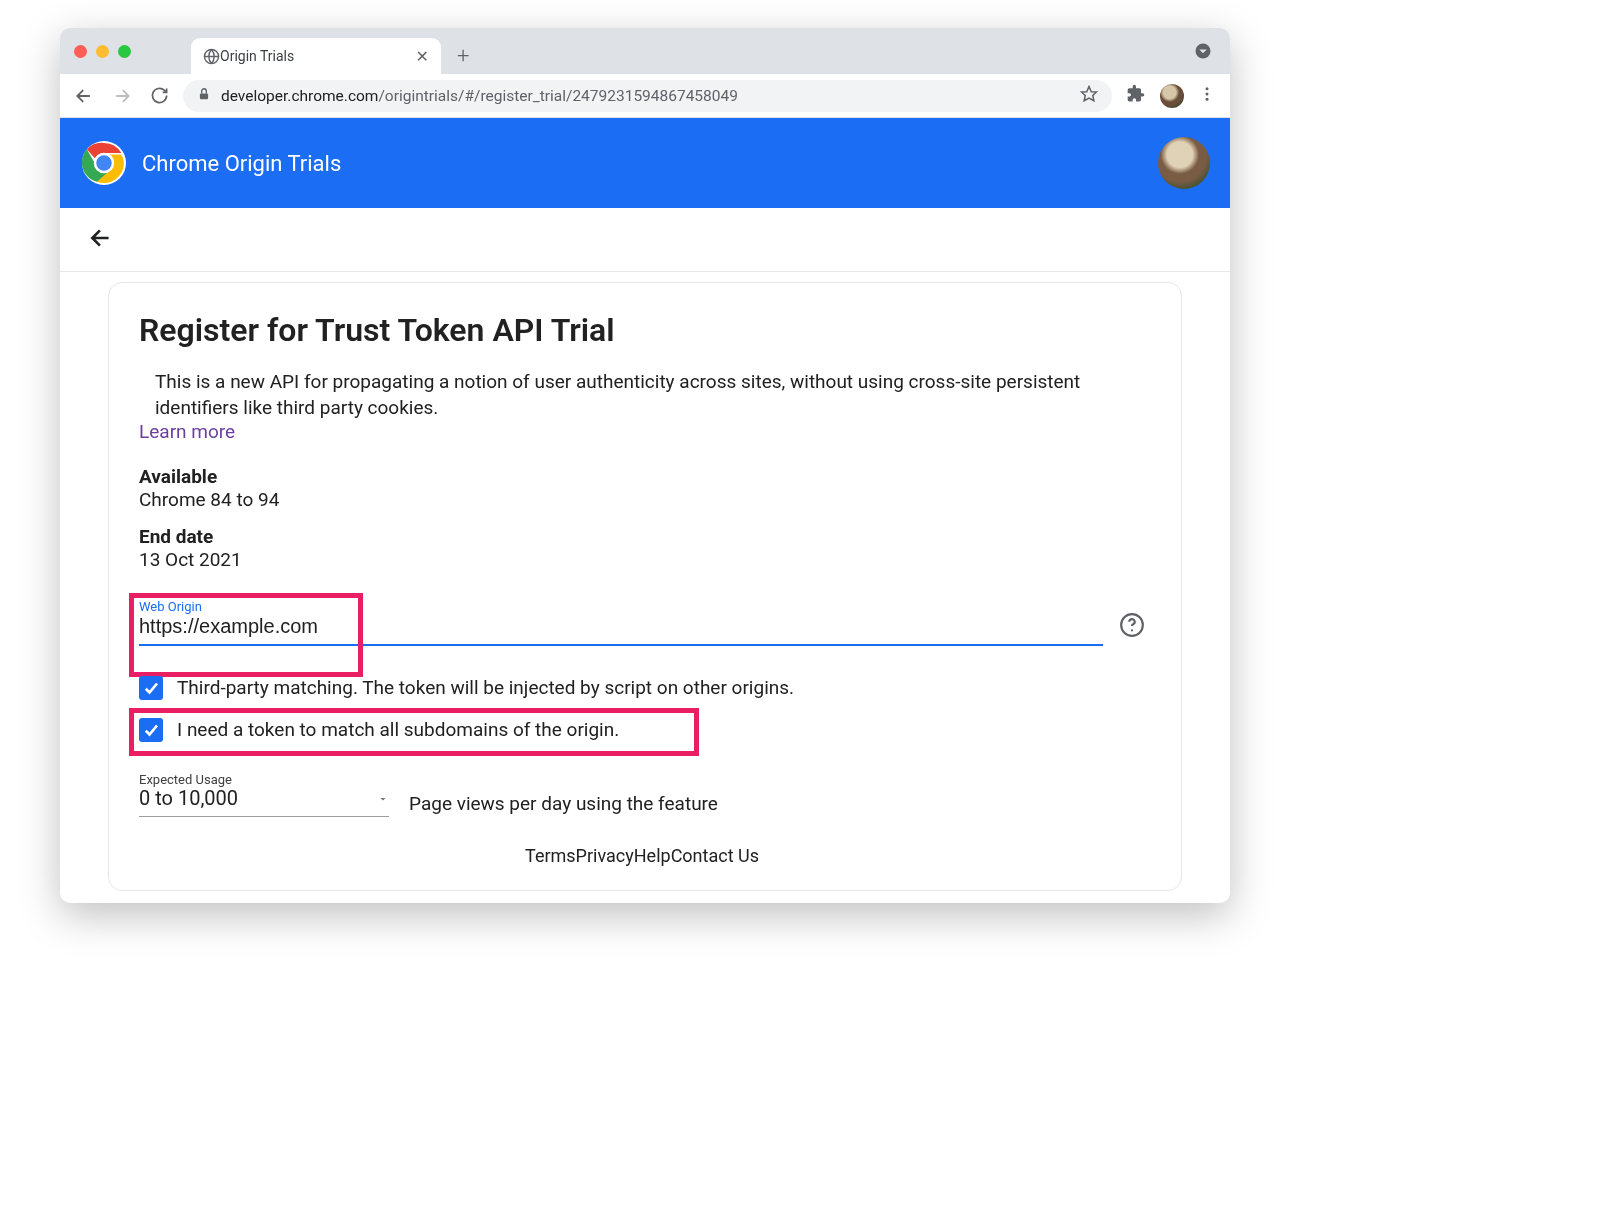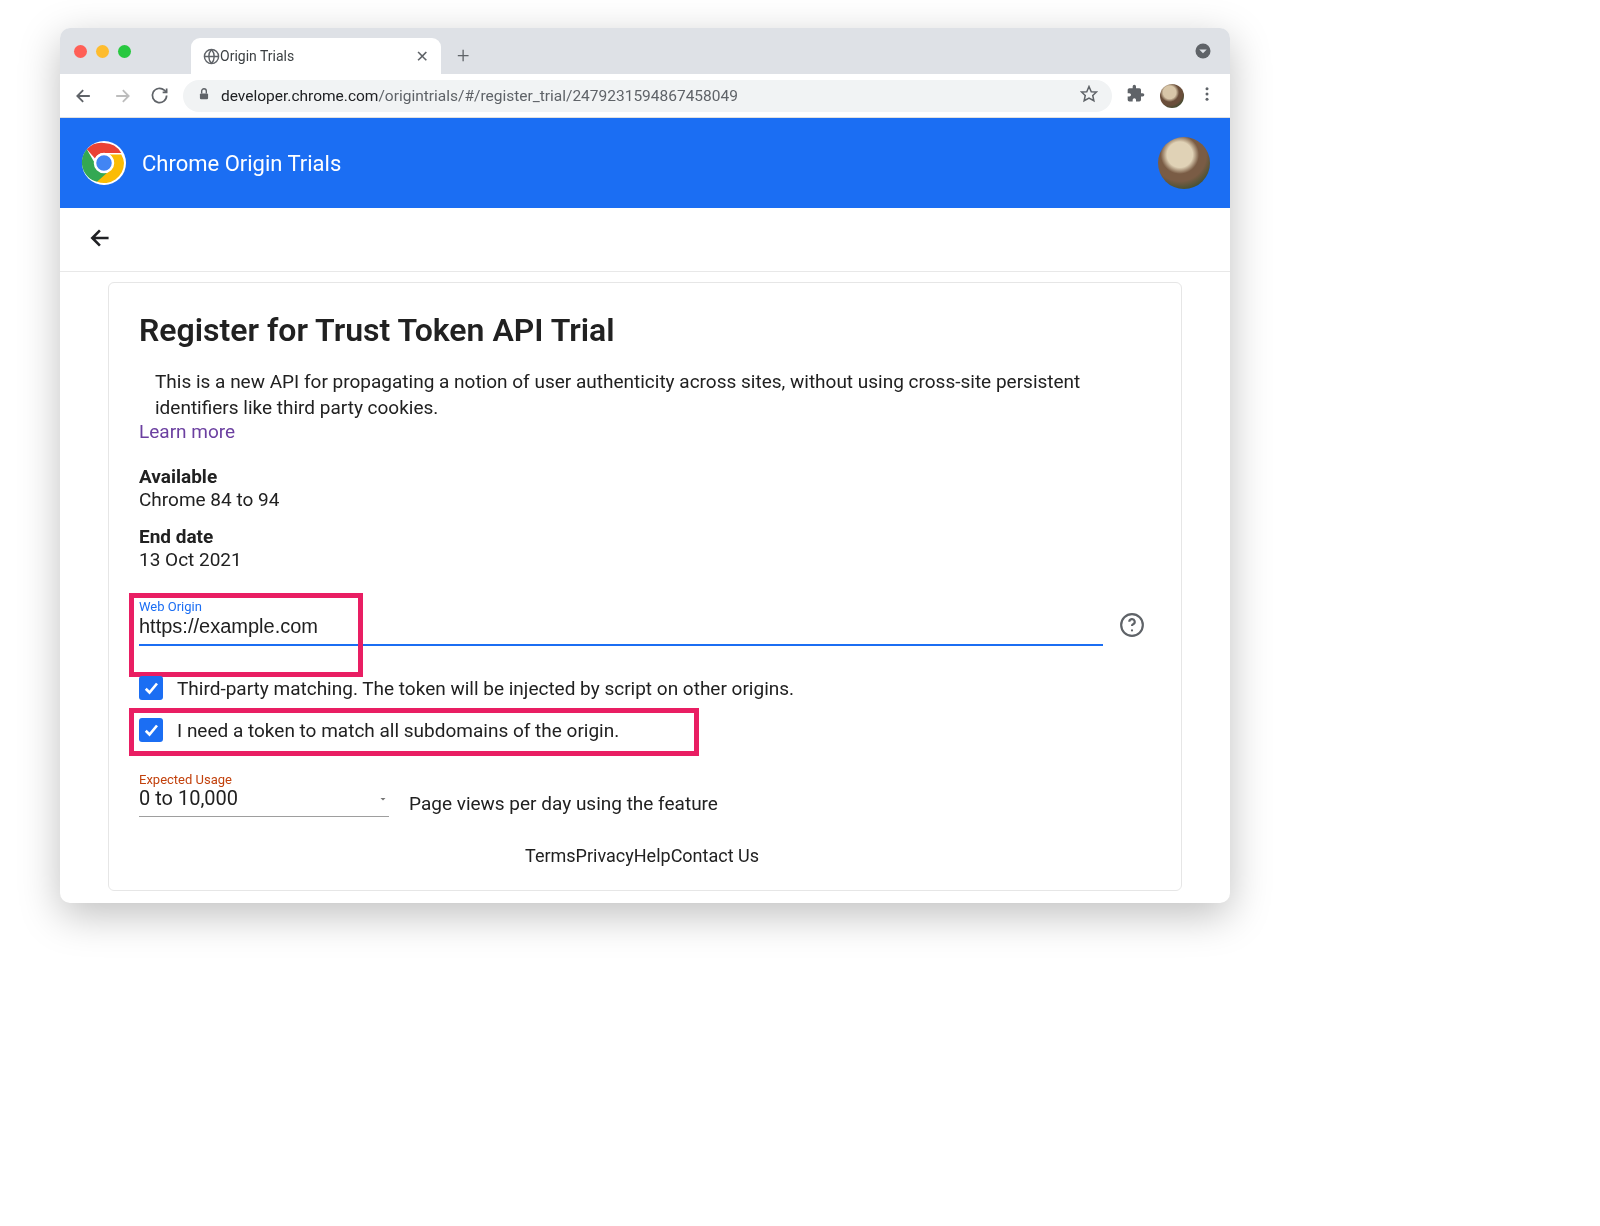--- a/index.html
+++ b/index.html
@@ -110,21 +110,21 @@
     align-items: center;
     padding: 0 28px;
     border-bottom: 1px solid #e8e8e8;
   }
   .sub-bar .back { color: #202124; }
   
   .card-wrap { flex:1; overflow:auto; }
   .card {
     margin: 10px 48px 0 48px;
     border: 1px solid #e6e6e6;
-    border-radius: 6px;
+    border-radius: 14px;
     padding: 28px 36px 20px 30px;
   }
   .card h1 { font-size: 32px; font-weight: 600; color: #212121; margin-bottom: 20px; }
   .card p.desc { font-size: 19px; color: #212121; line-height: 1.35; margin-left: 16px; }
   .card a.learn { color: #6b3fa0; font-size: 19px; text-decoration: none; }
   .meta-row { display: flex; margin-top: 22px; font-size: 19px; flex-direction: column; }
   .meta-row .label { width: 210px; font-weight: 700; color: #212121; }
   .meta-row .value { color: #212121; }
   .meta-row + .meta-row { margin-top: 14px; }
   
@@ -135,32 +135,32 @@
   .text-field input {
     border: none; outline: none; width: 100%; font-size: 20px; color: #212121;
     background: transparent; padding: 2px 0 6px 0;
   }
   .help-icon { color: #5f6368; margin-bottom: 4px; }
   .highlight-box {
     position: absolute; border: 5px solid #e91e63; pointer-events: none;
   }
   .hl-origin { top: -6px; left: -10px; width: 234px; height: 84px; }
   
-  .cb-row { display:flex; align-items:center; gap: 14px; margin-top: 30px; position:relative; }
+  .cb-row { display:flex; align-items:flex-start; gap: 14px; margin-top: 30px; position:relative; }
   .cb-row + .cb-row { margin-top: 18px; }
   .checkbox {
     width: 24px; height: 24px; border-radius: 3px; display:flex; align-items:center; justify-content:center;
     background: #1b6ef3; color: #fff; flex-shrink:0;
   }
   .cb-label { font-size: 19px; color: #212121; }
   .hl-sub { top:-10px; left:-10px; width: 570px; height: 48px; }
   
   .select-row { display:flex; align-items:flex-end; gap: 20px; margin-top: 30px; }
   .select-field { position: relative; padding-top: 14px; border-bottom: 1px solid #9e9e9e; width: 250px; }
-  .select-field .float-label { position:absolute; top:0; left:0; font-size:13px; color:#c2410c; }
+  .select-field .float-label { position:absolute; top:0; left:0; font-size:13px; color:#404040; }
   .select-field .value { font-size: 20px; color:#212121; padding-bottom: 6px; display:flex; align-items:center; }
   .select-field .value .arrow { margin-left:auto; color:#757575; }
   .select-desc { font-size: 19px; color:#212121; padding-bottom: 2px; }
   
   .footer {
     display:flex; justify-content:center;
     font-size: 18px; color:#212121; padding: 28px 0 4px 0;
   }
 </style>
 </head>

